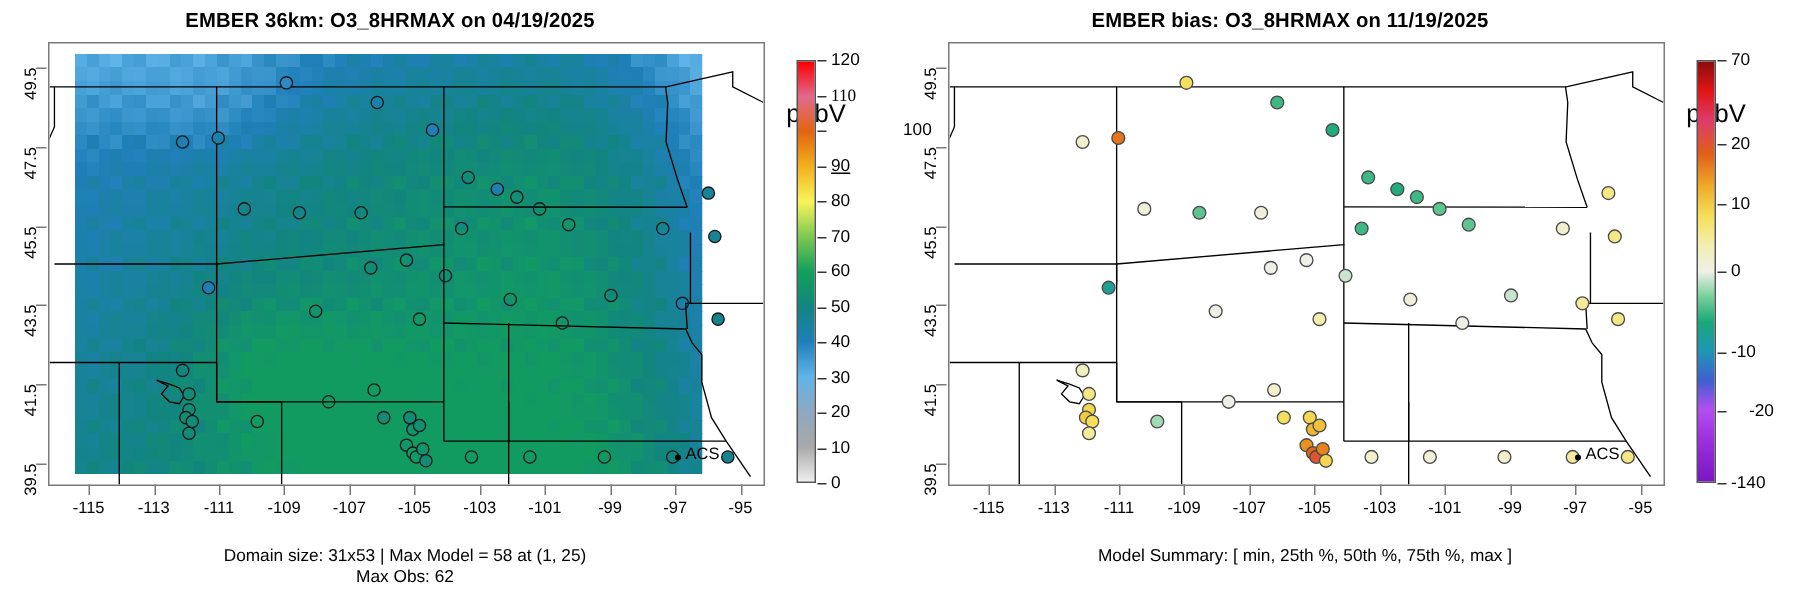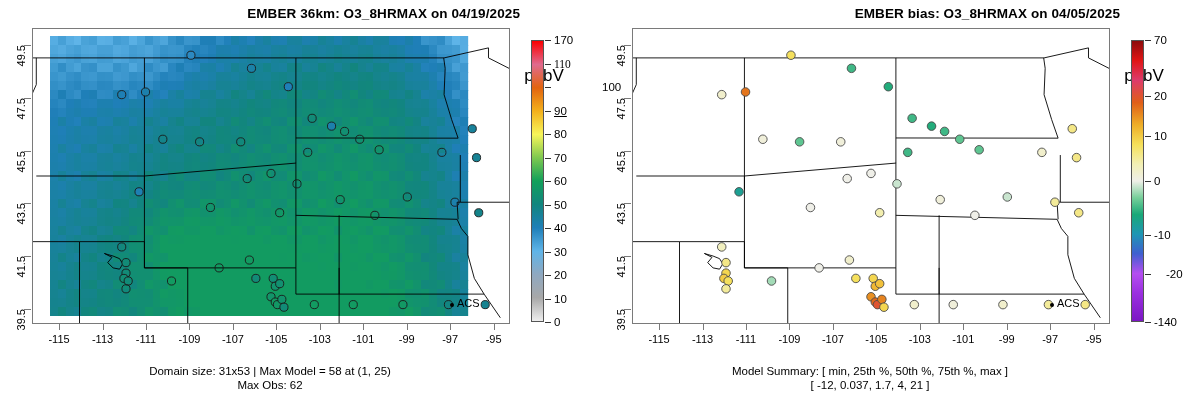--- a/index.html
+++ b/index.html
@@ -9,21 +9,21 @@
     overflow:hidden;
   }
   .figure{position:relative;width:1200px;height:409px;}
 
   .panel{position:absolute;top:0;width:600px;height:409px;}
   .panel-left{left:0;}
   .panel-right{left:600px;}
 
   .panel-title{
     position:absolute;left:0;top:6px;width:520px;
-    text-align:right;font-size:13.5px;font-weight:bold;color:#000;
+    text-align:center;font-size:13.5px;font-weight:bold;color:#000;
     letter-spacing:.1px;
   }
 
   
   .plotbox{
     position:absolute;left:32px;top:28px;width:478px;height:296px;
     border:1px solid #7a7a7a;box-sizing:border-box;background:#fff;
   }
   .mapclip{position:absolute;inset:0;overflow:hidden;}
   .mapsvg{position:absolute;left:0;top:0;width:100%;height:100%;}
@@ -1883,27 +1883,27 @@
           <div class="cbar-lab" style="left: 554px; top: 157.5px;">70</div>
           <div class="cbar-tick" style="left: 545px; top: 134px;"></div>
           <div class="cbar-lab" style="left: 554px; top: 134px;">80</div>
           <div class="cbar-tick" style="left: 545px; top: 110.5px;"></div>
           <div class="cbar-lab" style="left: 554px; top: 110.5px; text-decoration: underline;">90</div>
           <div class="cbar-tick" style="left: 545px; top: 87px;"></div>
           <div class="cbar-lab" style="left: 554px; top: 87px; margin-left: 48px;">100</div>
           <div class="cbar-tick" style="left: 545px; top: 63.5px;"></div>
           <div class="cbar-lab" style="left: 554px; top: 63.5px; font-family: Liberation Serif, serif;">110</div>
           <div class="cbar-tick" style="left: 545px; top: 40px;"></div>
-          <div class="cbar-lab" style="left: 554px; top: 40px;">170</div>
+          <div class="cbar-lab" style="left: 554px; top: 40px;">120</div>
         </div>
     </div>
   </div>
 
   <div class="panel panel-right">
-    <div class="panel-title">EMBER bias: O3_8HRMAX on 04/05/2025</div>
+    <div class="panel-title">EMBER bias: O3_8HRMAX on 11/19/2025</div>
 
     <div class="plotbox">
       <div class="mapclip">
         <svg class="mapsvg" viewBox="0 0 478 296" preserveAspectRatio="none">
           <g id="borders-bias" fill="none" stroke="#000" stroke-width="1">
               <polyline points="0.0,29.1 264.0,29.1 412.8,29.1 457.4,19.0 457.4,29.1 478.0,39.6" fill="none" stroke="#000" stroke-width="0.9"></polyline>
               <polyline points="111.9,29.1 111.9,148.5 111.9,161.7" fill="none" stroke="#000" stroke-width="0.9"></polyline>
               <polyline points="3.3,29.1 3.3,56.0 -13.0,92.5 -5.4,111.0 -15.2,118.9 -17.4,153.3" fill="none" stroke="#000" stroke-width="0.9"></polyline>
               <polyline points="3.3,148.0 111.9,148.0 264.0,135.0 264.0,109.7 264.0,29.1" fill="none" stroke="#000" stroke-width="0.9"></polyline>
               <polyline points="111.9,240.5 264.0,240.5" fill="none" stroke="#000" stroke-width="0.9"></polyline>
@@ -2021,21 +2021,20 @@
           <div class="xlab" style="left: 417.164px;">-97</div>
           <div class="xtick" style="left: 460.618px;"></div>
           <div class="xlab" style="left: 460.618px;">-95</div>
         </div>
 
       <div class="city-dot" style="left:417px;top:274px;"></div>
       <div class="city-lab" style="left:424px;top:268px;">ACS</div>
     </div>
 
     <div class="caption cap1">Model Summary: [ min, 25th %, 50th %, 75th %, max ]</div>
-    <div class="caption cap2">[ -12,  0.037,  1.7,  4,  21 ]</div>
 
     <div class="cbar-wrap" style="left:0;top:0;">
       <div class="cbar-unit" style="left:544px;top:26px;">ppbV</div>
       <div class="cbar-strip" id="cbstrip-bias" style="left: 531px; top: 40px; height: 282px; background: linear-gradient(to top, rgb(123, 22, 196) 0%, rgb(155, 48, 224) 10%, rgb(180, 78, 240) 17%, rgb(63, 95, 208) 24%, rgb(31, 150, 180) 31%, rgb(25, 168, 120) 38%, rgb(119, 207, 154) 44%, rgb(239, 239, 232) 50%, rgb(242, 239, 180) 56%, rgb(245, 224, 90) 63%, rgb(238, 174, 40) 70%, rgb(224, 95, 24) 78%, rgb(221, 59, 107) 86%, rgb(224, 21, 21) 93%, rgb(140, 12, 12) 100%);"></div>
       <div id="cbticks-bias">
           <div class="cbar-tick" style="left: 545px; top: 322px;"></div>
           <div class="cbar-lab" style="left: 554px; top: 322px;">-140</div>
           <div class="cbar-tick" style="left: 545px; top: 274.06px;"></div>
           <div class="cbar-lab" style="left: 566px; top: 274.06px;">-20</div>
           <div class="cbar-tick" style="left: 545px; top: 234.58px;"></div>

